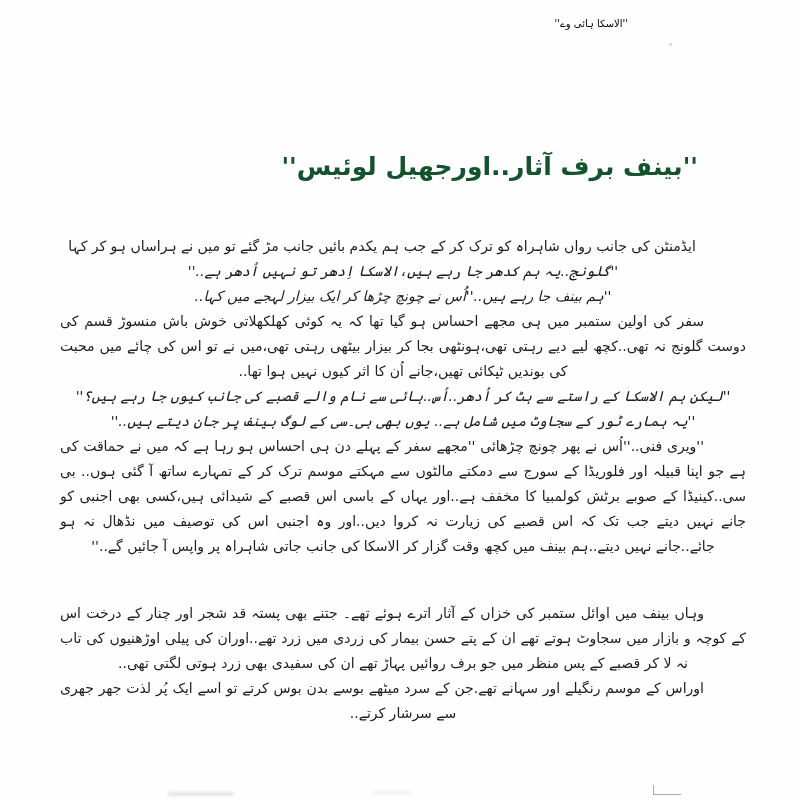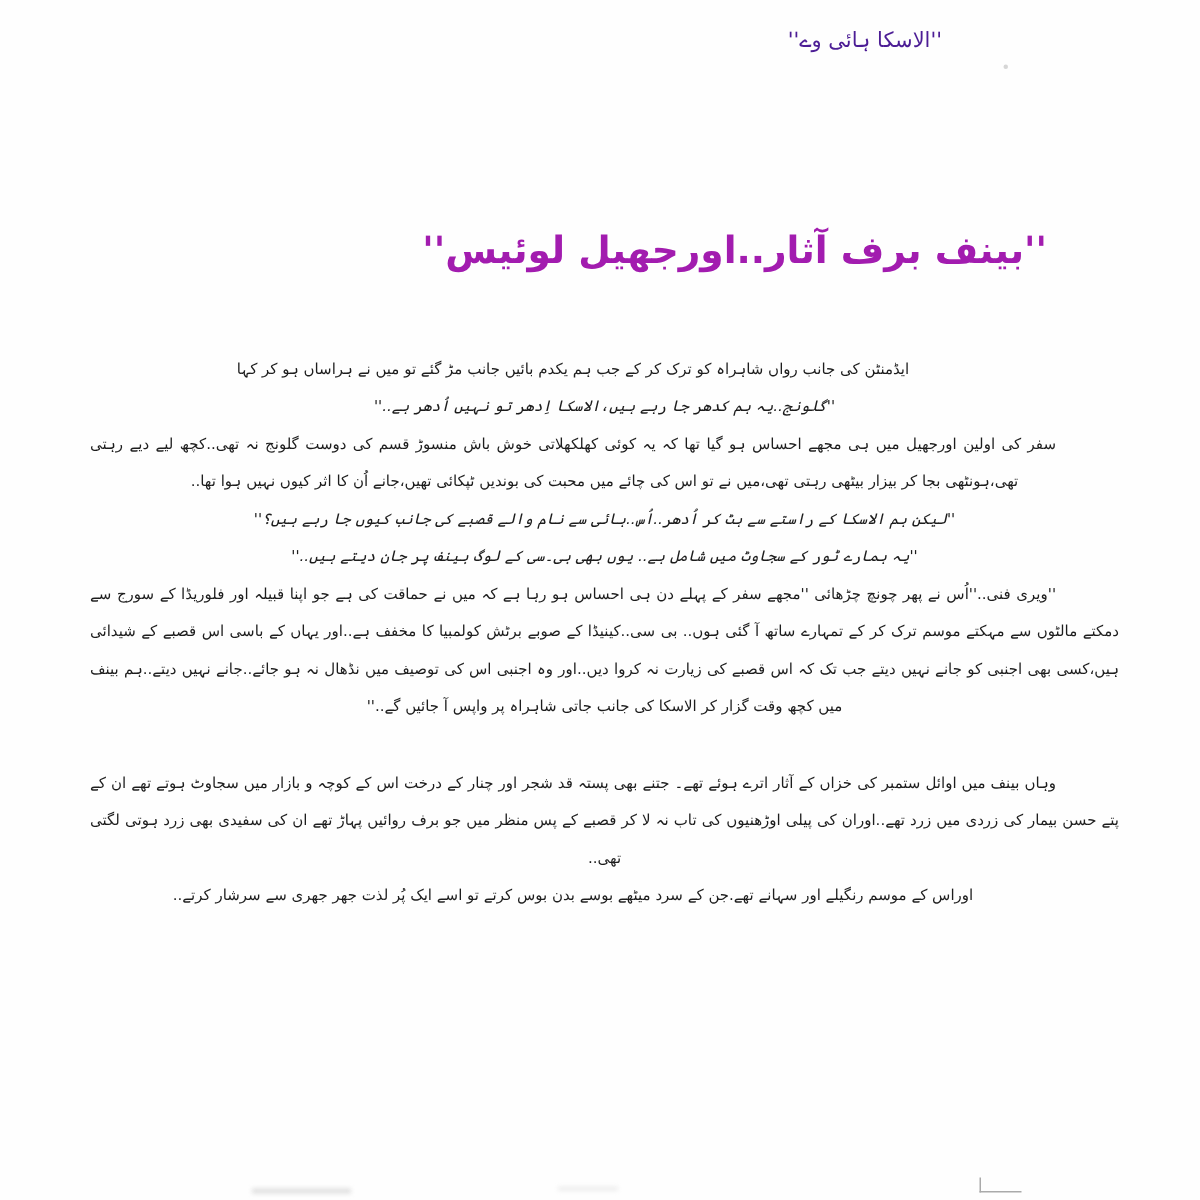--- a/index.html
+++ b/index.html
@@ -15,65 +15,65 @@
     width: 800px;
     height: 800px;
     background: #fefefe;
     overflow: hidden;
     color: #1f1f1f;
   }
   .running-header {
     position: absolute;
     top: 18px;
     right: 172px;
-    font-size: 14px;
+    font-size: 10px;
     letter-spacing: 0.5px;
     direction: rtl;
-    color: #4c1d95;
+    color: #000000;
   }
   .chapter-title {
     position: absolute;
     top: 152px;
     left: 80px;
     right: 102px;
     margin: 0;
     direction: rtl;
     text-align: left; 
     text-align: right;
     font-size: 25px;
     font-weight: bold;
-    color: #a21caf;
+    color: #14532d;
     white-space: nowrap;
   }
   .body-text {
     position: absolute;
     top: 234px;
     left: 60px;
     right: 54px;
     direction: rtl;
-    font-size: 10px;
+    font-size: 14px;
     line-height: 25px;
     color: #1d1d1d;
   }
   .body-text p {
     margin: 0;
     padding: 0;
   }
   p.narration {
     text-align: justify;
     text-align-last: center;
     text-indent: 42px;
   }
   p.dialogue {
     text-align: center;
     text-indent: 0;
     font-style: italic;
   }
   p.section-gap {
-    margin-top: 26px;
+    margin-top: 42px;
   }
   
   .artifact-corner-mark {
     position: absolute;
     left: 653px;
     top: 785px;
     width: 27px;
     height: 9px;
     border-top: none;
     border-left: 1.5px solid #8f8f8f;
@@ -116,21 +116,22 @@
 
 <div class="page">
 
   <div class="running-header">''الاسکا ہائی وے''</div>
 
   <h1 class="chapter-title">''بینف برف آثار..اورجھیل لوئیس''</h1>
 
   <div class="body-text">
     <p class="narration">ایڈمنٹن کی جانب رواں شاہراہ کو ترک کر کے جب ہم یکدم بائیں جانب مڑ گئے تو میں نے ہراساں ہو کر کہا</p>
     <p class="dialogue">''گلونج..یہ ہم کدھر جا رہے ہیں،الاسکا اِدھر تو نہیں اُدھر ہے..''</p>
-    <p class="narration">سفر کی اولین اورجھیل میں ہی مجھے احساس ہو گیا تھا کہ یہ کوئی کھلکھلاتی خوش باش منسوڑ قسم کی دوست گلونج نہ تھی..کچھ لیے دیے رہتی تھی،ہونٹھی بجا کر بیزار بیٹھی رہتی تھی،میں نے تو اس کی چائے میں محبت کی بوندیں ٹپکائی تھیں،جانے اُن کا اثر کیوں نہیں ہوا تھا..</p>
+    <p class="dialogue">''ہم بینف جا رہے ہیں..''اُس نے چونچ چڑھا کر ایک بیزار لہجے میں کہا..</p>
+    <p class="narration">سفر کی اولین ستمبر میں ہی مجھے احساس ہو گیا تھا کہ یہ کوئی کھلکھلاتی خوش باش منسوڑ قسم کی دوست گلونج نہ تھی..کچھ لیے دیے رہتی تھی،ہونٹھی بجا کر بیزار بیٹھی رہتی تھی،میں نے تو اس کی چائے میں محبت کی بوندیں ٹپکائی تھیں،جانے اُن کا اثر کیوں نہیں ہوا تھا..</p>
     <p class="dialogue">''لیکن ہم الاسکا کے راستے سے ہٹ کر اُدھر..اُس..ہائی سے نام والے قصبے کی جانب کیوں جا رہے ہیں؟''</p>
     <p class="dialogue">''یہ ہمارے ٹور کے سجاوٹ میں شامل ہے.. یوں بھی بی۔سی کے لوگ بینف پر جان دیتے ہیں..''</p>
     <p class="narration">''ویری فنی..''اُس نے پھر چونچ چڑھائی ''مجھے سفر کے پہلے دن ہی احساس ہو رہا ہے کہ میں نے حماقت کی ہے جو اپنا قبیلہ اور فلوریڈا کے سورج سے دمکتے مالٹوں سے مہکتے موسم ترک کر کے تمہارے ساتھ آ گئی ہوں.. بی سی..کینیڈا کے صوبے برٹش کولمبیا کا مخفف ہے..اور یہاں کے باسی اس قصبے کے شیدائی ہیں،کسی بھی اجنبی کو جانے نہیں دیتے جب تک کہ اس قصبے کی زیارت نہ کروا دیں..اور وہ اجنبی اس کی توصیف میں نڈھال نہ ہو جائے..جانے نہیں دیتے..ہم بینف میں کچھ وقت گزار کر الاسکا کی جانب جاتی شاہراہ پر واپس آ جائیں گے..''</p>
     <p class="narration section-gap">وہاں بینف میں اوائل ستمبر کی خزاں کے آثار اترے ہوئے تھے۔ جتنے بھی پستہ قد شجر اور چنار کے درخت اس کے کوچہ و بازار میں سجاوٹ ہوتے تھے ان کے پتے حسن بیمار کی زردی میں زرد تھے..اوران کی پیلی اوڑھنیوں کی تاب نہ لا کر قصبے کے پس منظر میں جو برف روائیں پہاڑ تھے ان کی سفیدی بھی زرد ہوتی لگتی تھی..</p>
     <p class="narration">اوراس کے موسم رنگیلے اور سہانے تھے.جن کے سرد میٹھے بوسے بدن بوس کرتے تو اسے ایک پُر لذت جھر جھری سے سرشار کرتے..</p>
   </div>
 
   <div class="artifact-corner-mark"></div>
   <div class="artifact-smudge-1"></div>
   <div class="artifact-smudge-2"></div>

